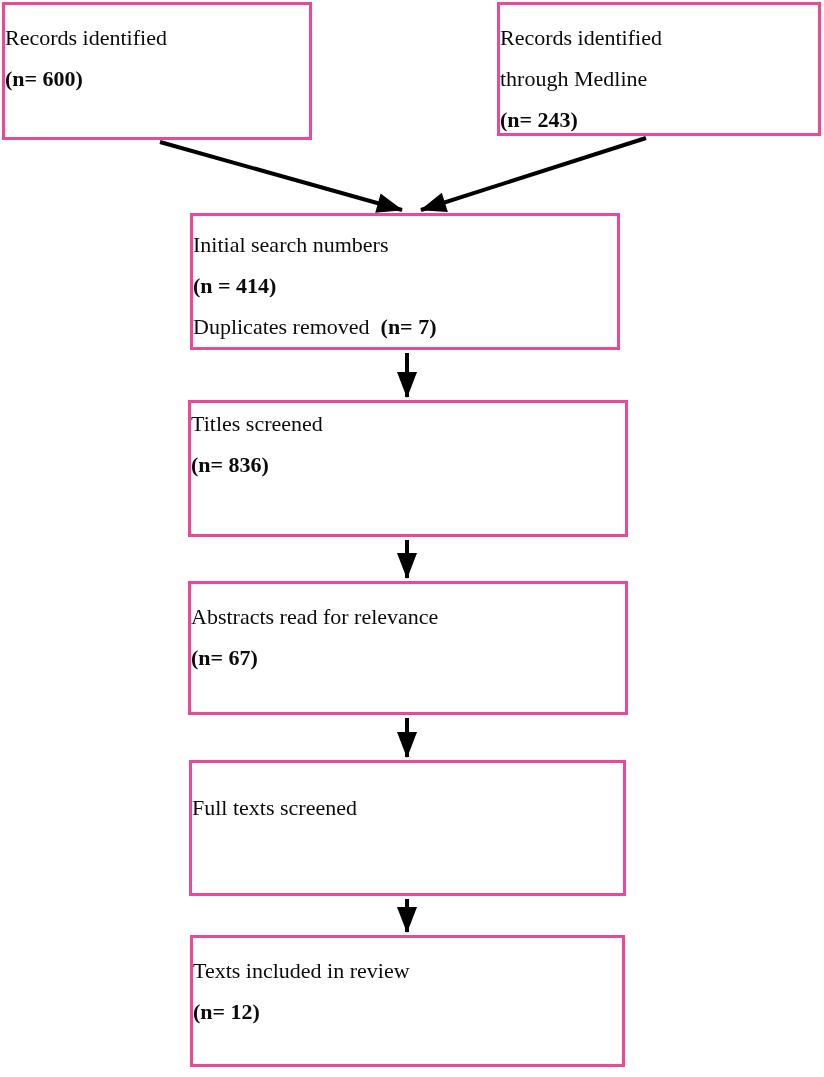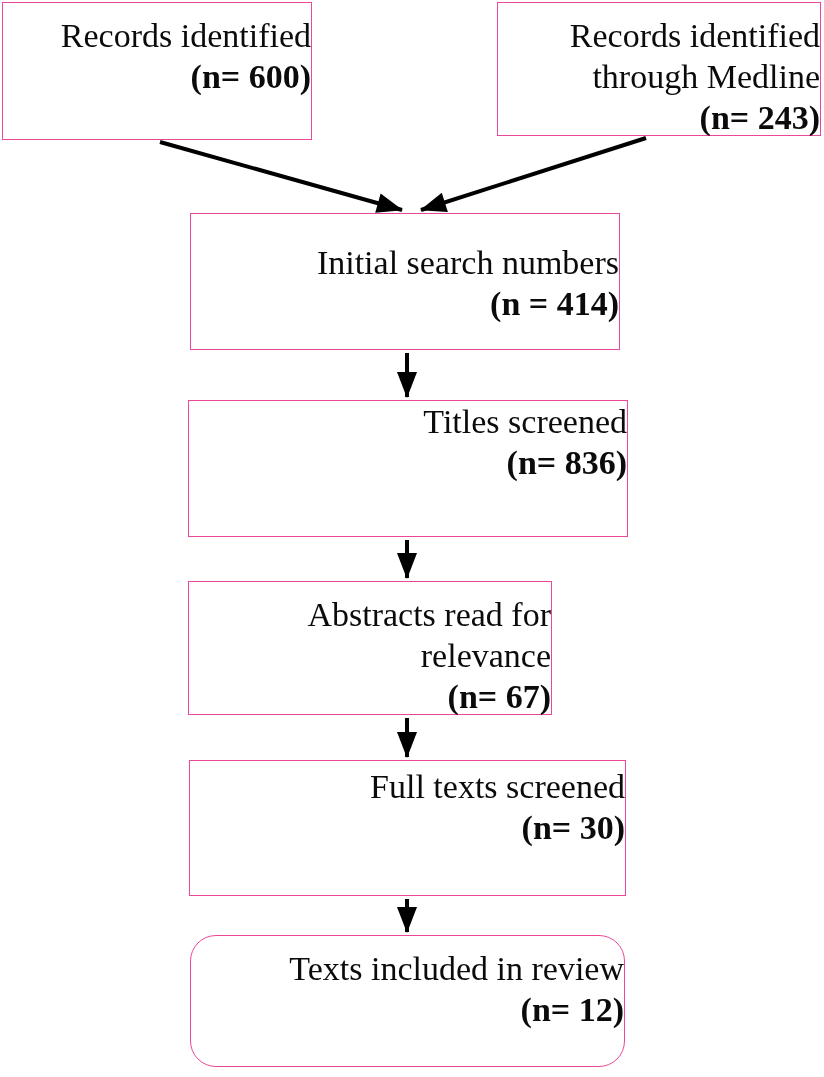--- a/index.html
+++ b/index.html
@@ -20,35 +20,35 @@
     position: absolute;
     left: 0;
     top: 0;
     width: 824px;
     height: 1077px;
     pointer-events: none;
   }
   .fbox {
     position: absolute;
     box-sizing: border-box;
-    border: 1px solid #ec4899;
+    border: 3px solid #ec4899;
     background: #ffffff;
-    text-align: right;
-    font-size: 34px;
+    text-align: left;
+    font-size: 22px;
     line-height: 41px;
   }
   .fbox .bline { display: block; white-space: pre-wrap; }
   .count { font-weight: bold; }
   .box-cinahl    { left: 2px;   top: 2px;   width: 310px; height: 138px; padding-top: 12px; }
   .box-medline   { left: 497px; top: 2px;   width: 324px; height: 134px; padding-top: 12px; }
-  .box-initial   { left: 190px; top: 213px; width: 430px; height: 137px; padding-top: 28px; }
+  .box-initial   { left: 190px; top: 213px; width: 430px; height: 137px; padding-top: 8px; }
   .box-titles    { left: 188px; top: 400px; width: 440px; height: 137px; }
-  .box-abstracts { left: 188px; top: 581px; width: 364px; height: 134px; padding-top: 12px; padding-left: 9px; }
-  .box-fulltexts { left: 189px; top: 760px; width: 437px; height: 136px; padding-top: 5px; }
-  .box-included  { left: 190px; top: 935px; width: 435px; height: 132px; padding-top: 12px; border-radius: 26px; }
+  .box-abstracts { left: 188px; top: 581px; width: 440px; height: 134px; padding-top: 12px; }
+  .box-fulltexts { left: 189px; top: 760px; width: 437px; height: 136px; padding-top: 24px; }
+  .box-included  { left: 190px; top: 935px; width: 435px; height: 132px; padding-top: 12px; }
 </style>
 </head>
 <body>
 
 <div class="canvas">
 
   <svg class="arrows" width="824" height="1077" viewBox="0 0 824 1077" xmlns="http://www.w3.org/2000/svg">
     <defs>
       <marker id="ah" markerUnits="userSpaceOnUse" markerWidth="28" markerHeight="22" refX="26" refY="11" orient="auto">
         <path d="M1,1 L27,11 L1,21 Z" fill="#000000"></path>
@@ -69,35 +69,35 @@
 
   <div class="fbox box-medline">
     <span class="bline">Records identified</span>
     <span class="bline">through Medline</span>
     <span class="bline count">(n= 243)</span>
   </div>
 
   <div class="fbox box-initial">
     <span class="bline">Initial search numbers</span>
     <span class="bline count">(n = 414)</span>
+    <span class="bline"><span>Duplicates removed  </span><span class="count">(n= 7)</span></span>
   </div>
 
   <div class="fbox box-titles">
     <span class="bline">Titles screened</span>
     <span class="bline count">(n= 836)</span>
   </div>
 
   <div class="fbox box-abstracts">
     <span class="bline">Abstracts read for relevance</span>
     <span class="bline count">(n= 67)</span>
   </div>
 
   <div class="fbox box-fulltexts">
     <span class="bline">Full texts screened</span>
-    <span class="bline count">(n= 30)</span>
   </div>
 
   <div class="fbox box-included">
     <span class="bline">Texts included in review</span>
     <span class="bline count">(n= 12)</span>
   </div>
 
 </div>
 
 </body></html>

